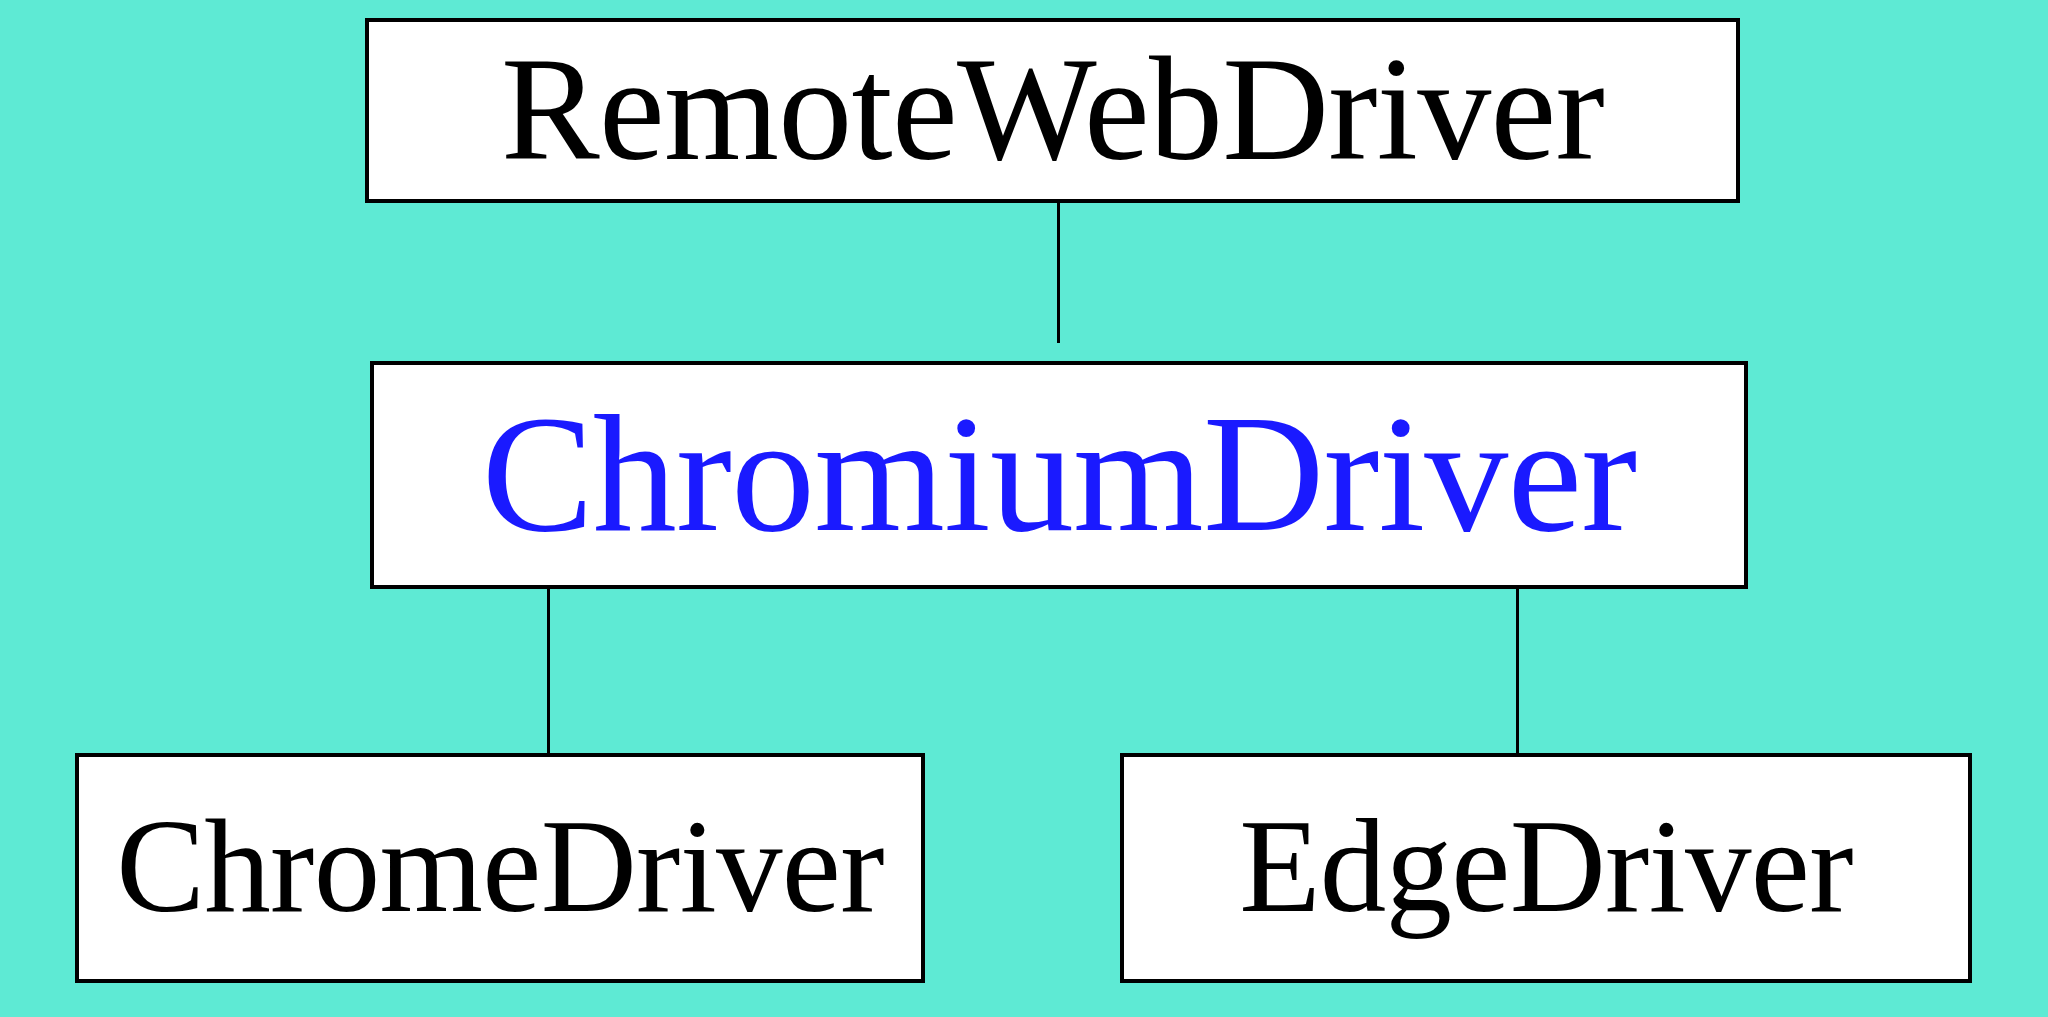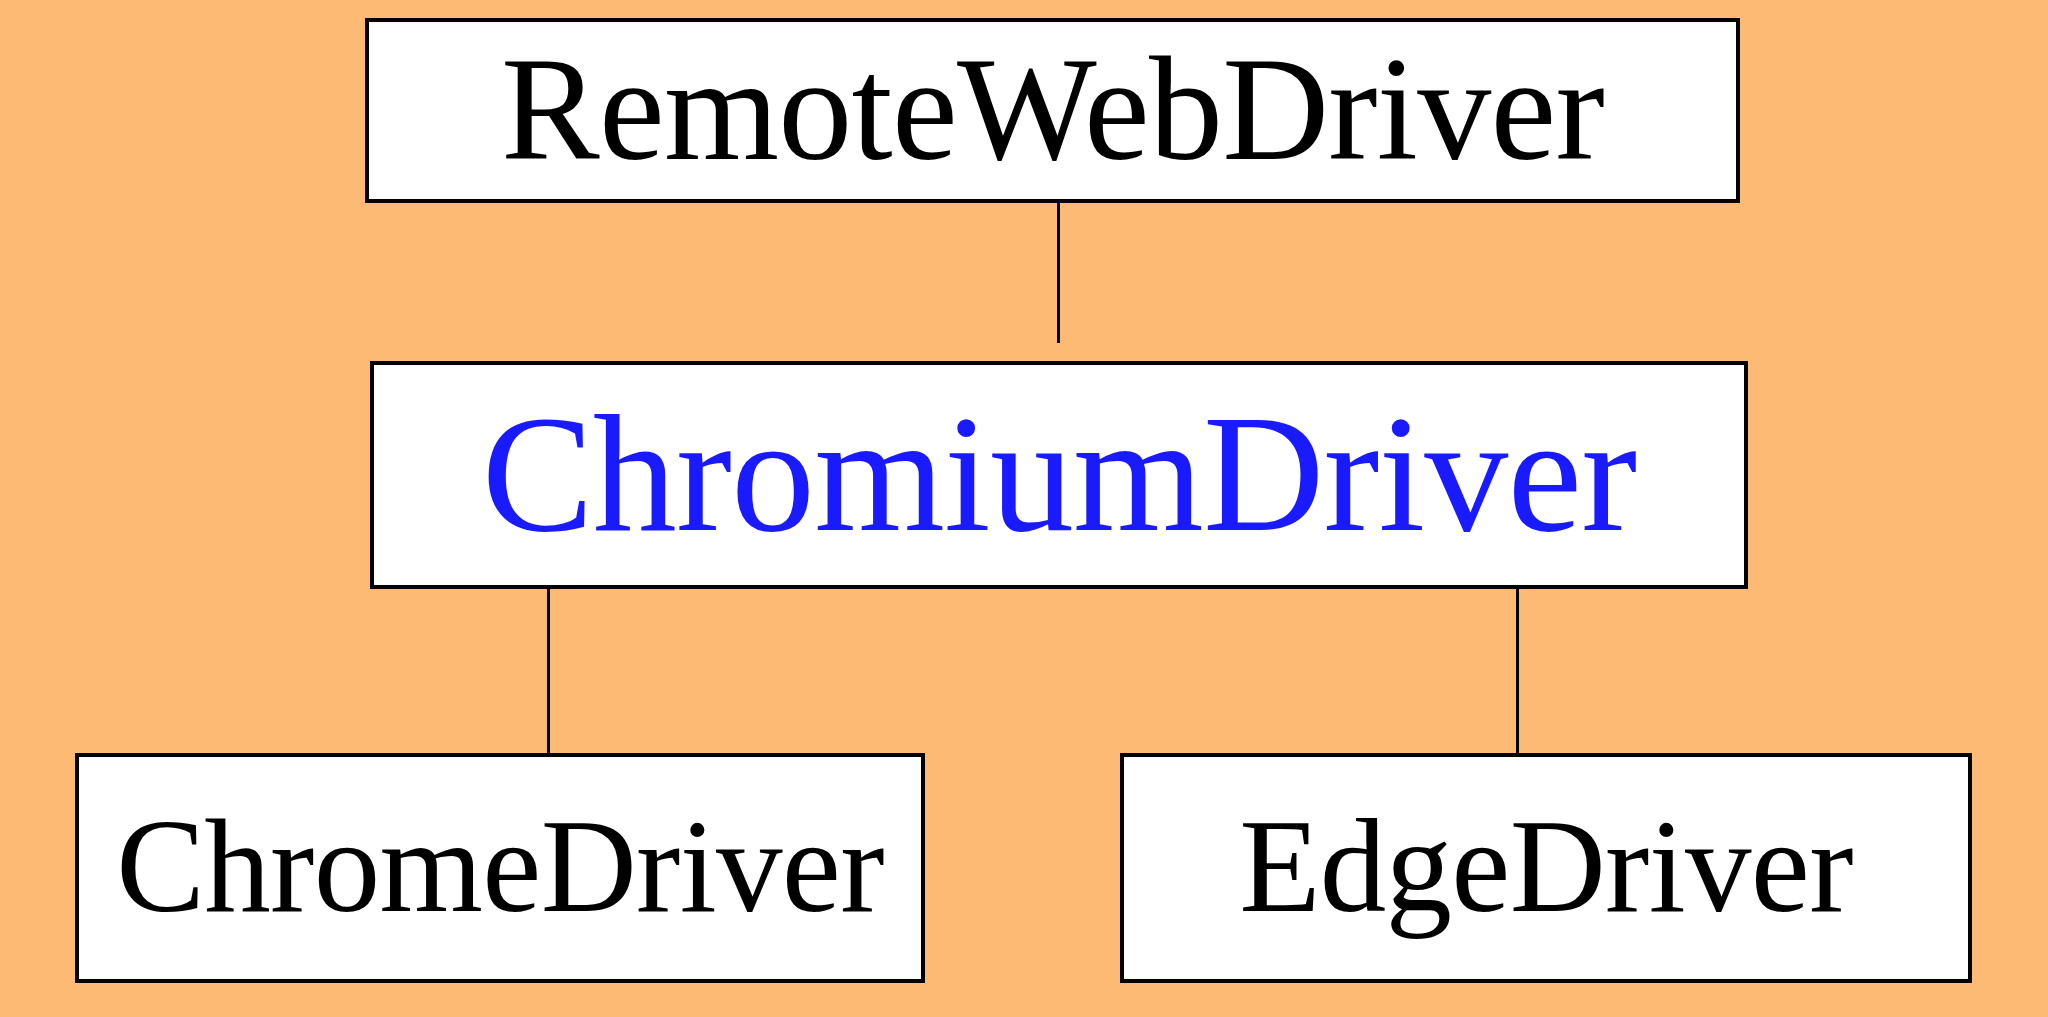--- a/index.html
+++ b/index.html
@@ -4,21 +4,21 @@
 <style>
   html, body {
     margin: 0;
     padding: 0;
     background: #ffffff;
   }
   .canvas {
     position: relative;
     width: 2048px;
     height: 1017px;
-    background: #fdba74;
+    background: #5eead4;
     font-family: "Liberation Serif", serif;
     overflow: hidden;
   }
   .node {
     position: absolute;
     box-sizing: border-box;
     border: 4px solid #000000;
     background: #ffffff;
     display: flex;
     align-items: center;

